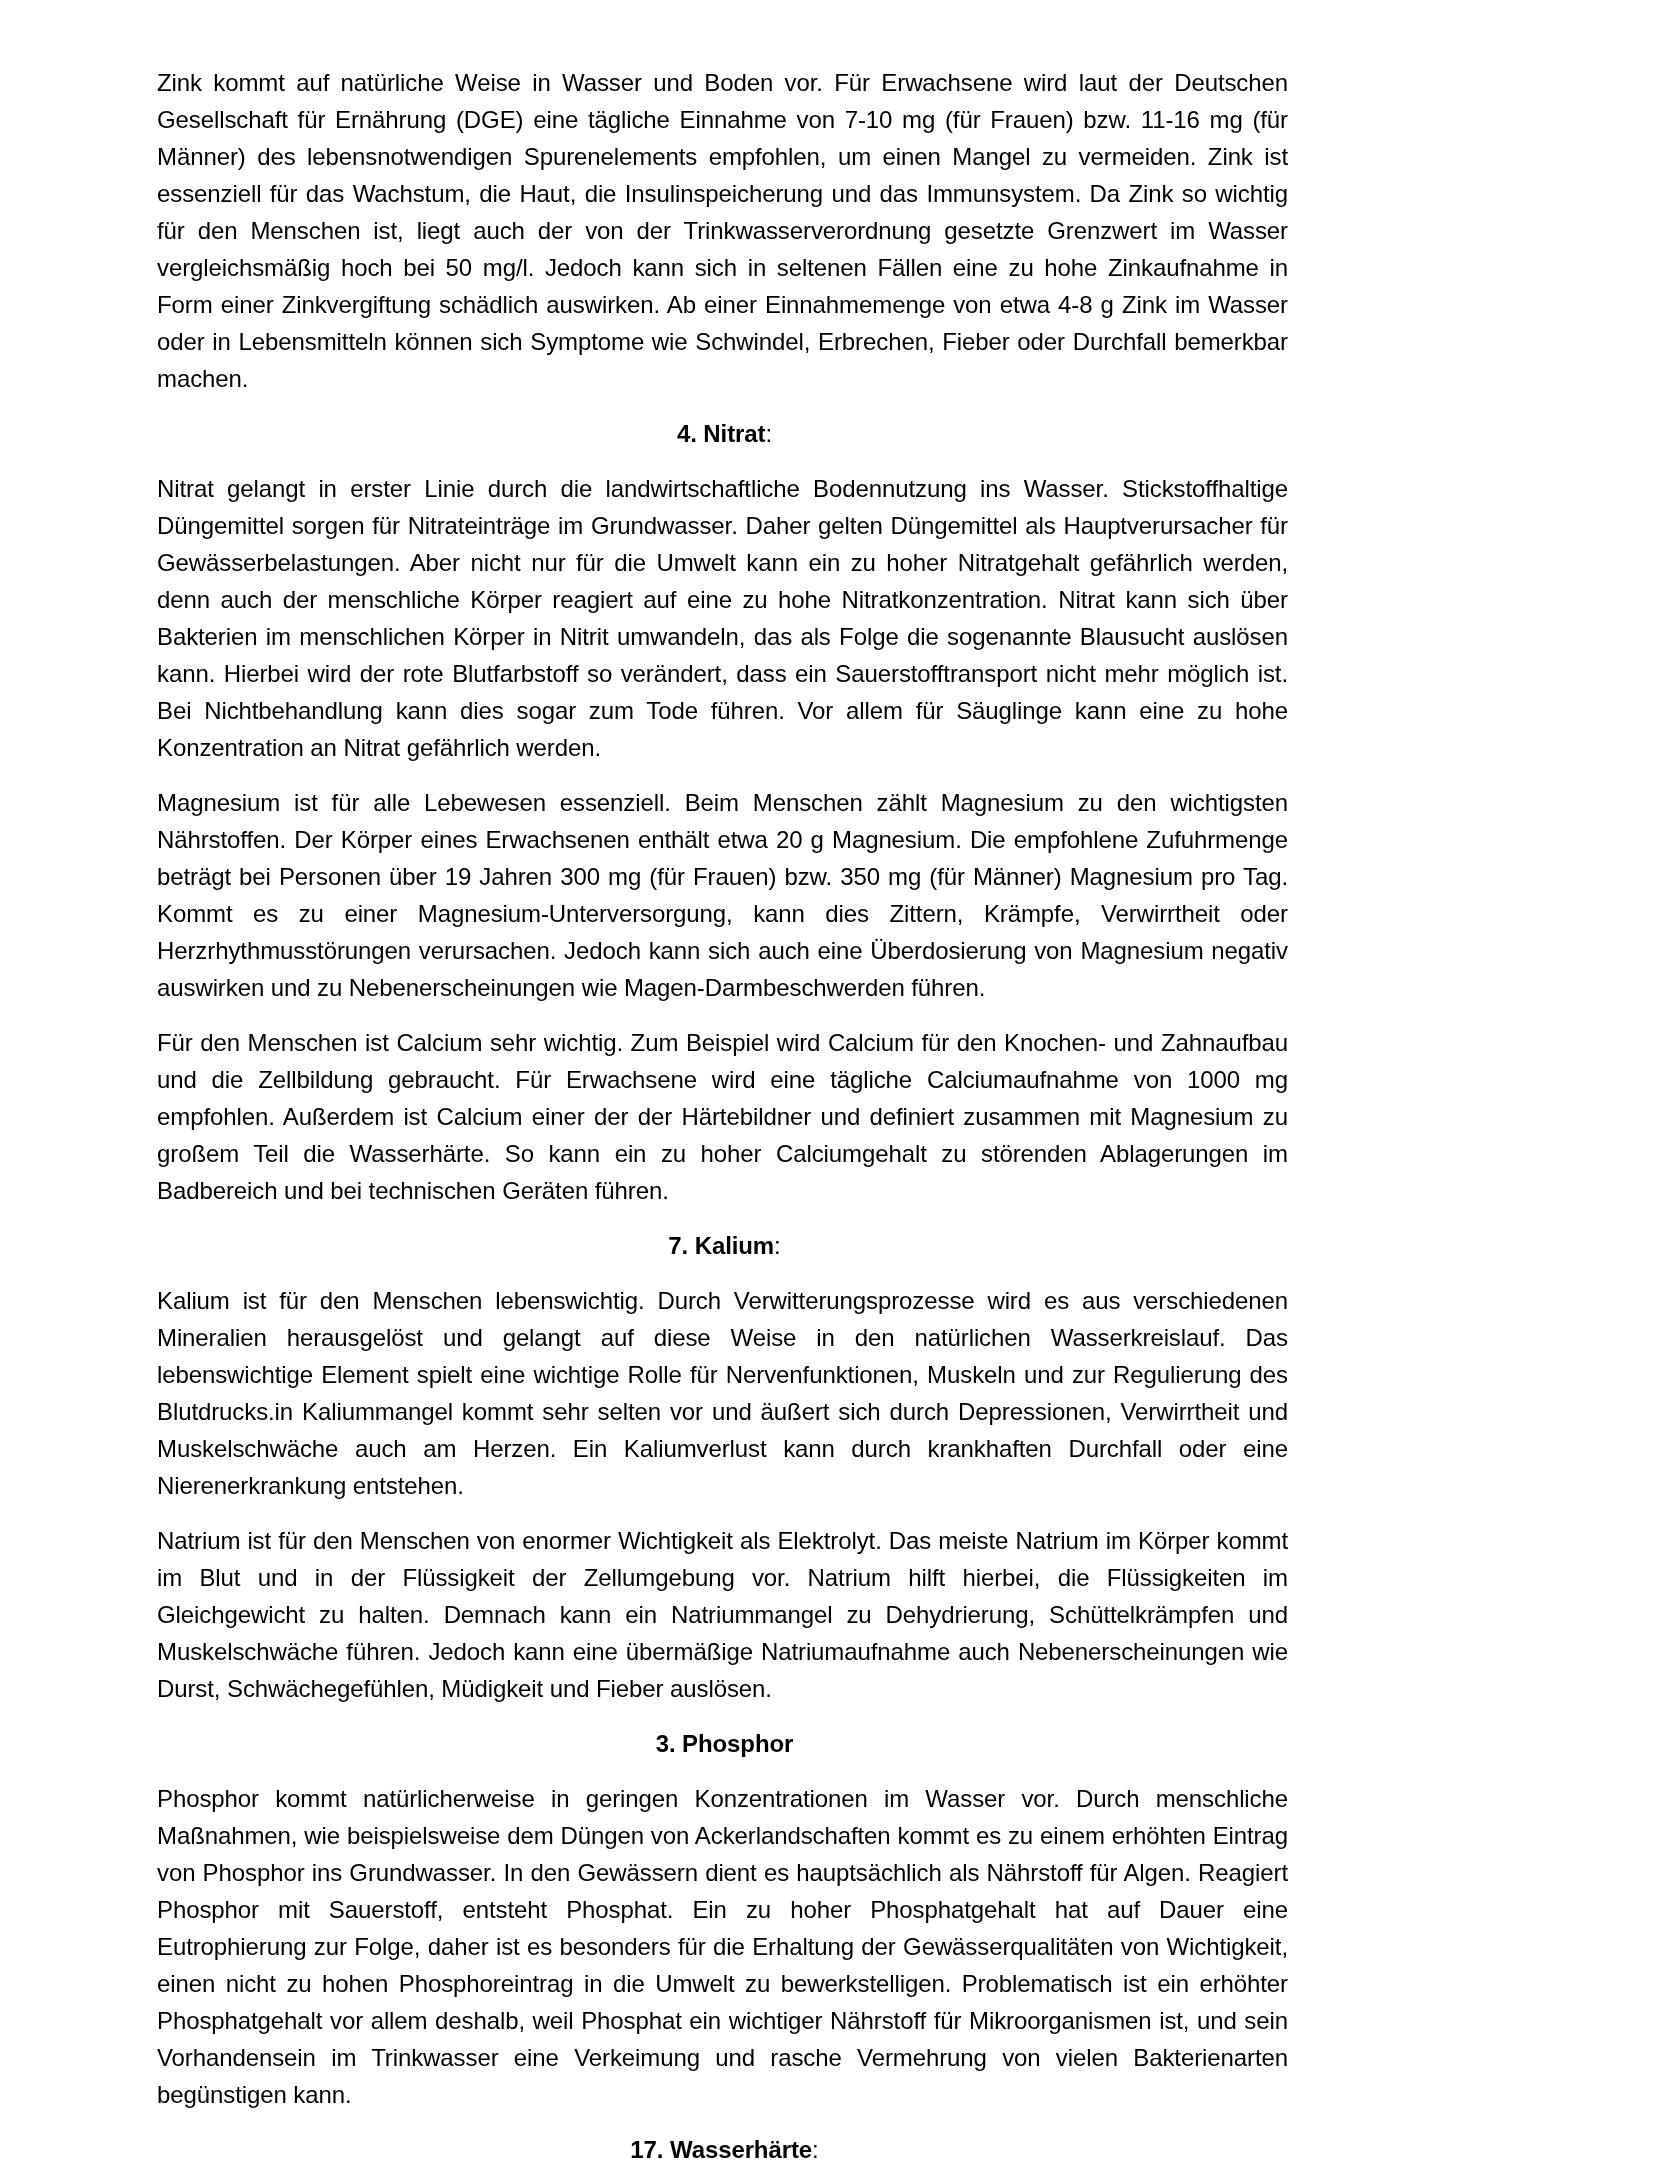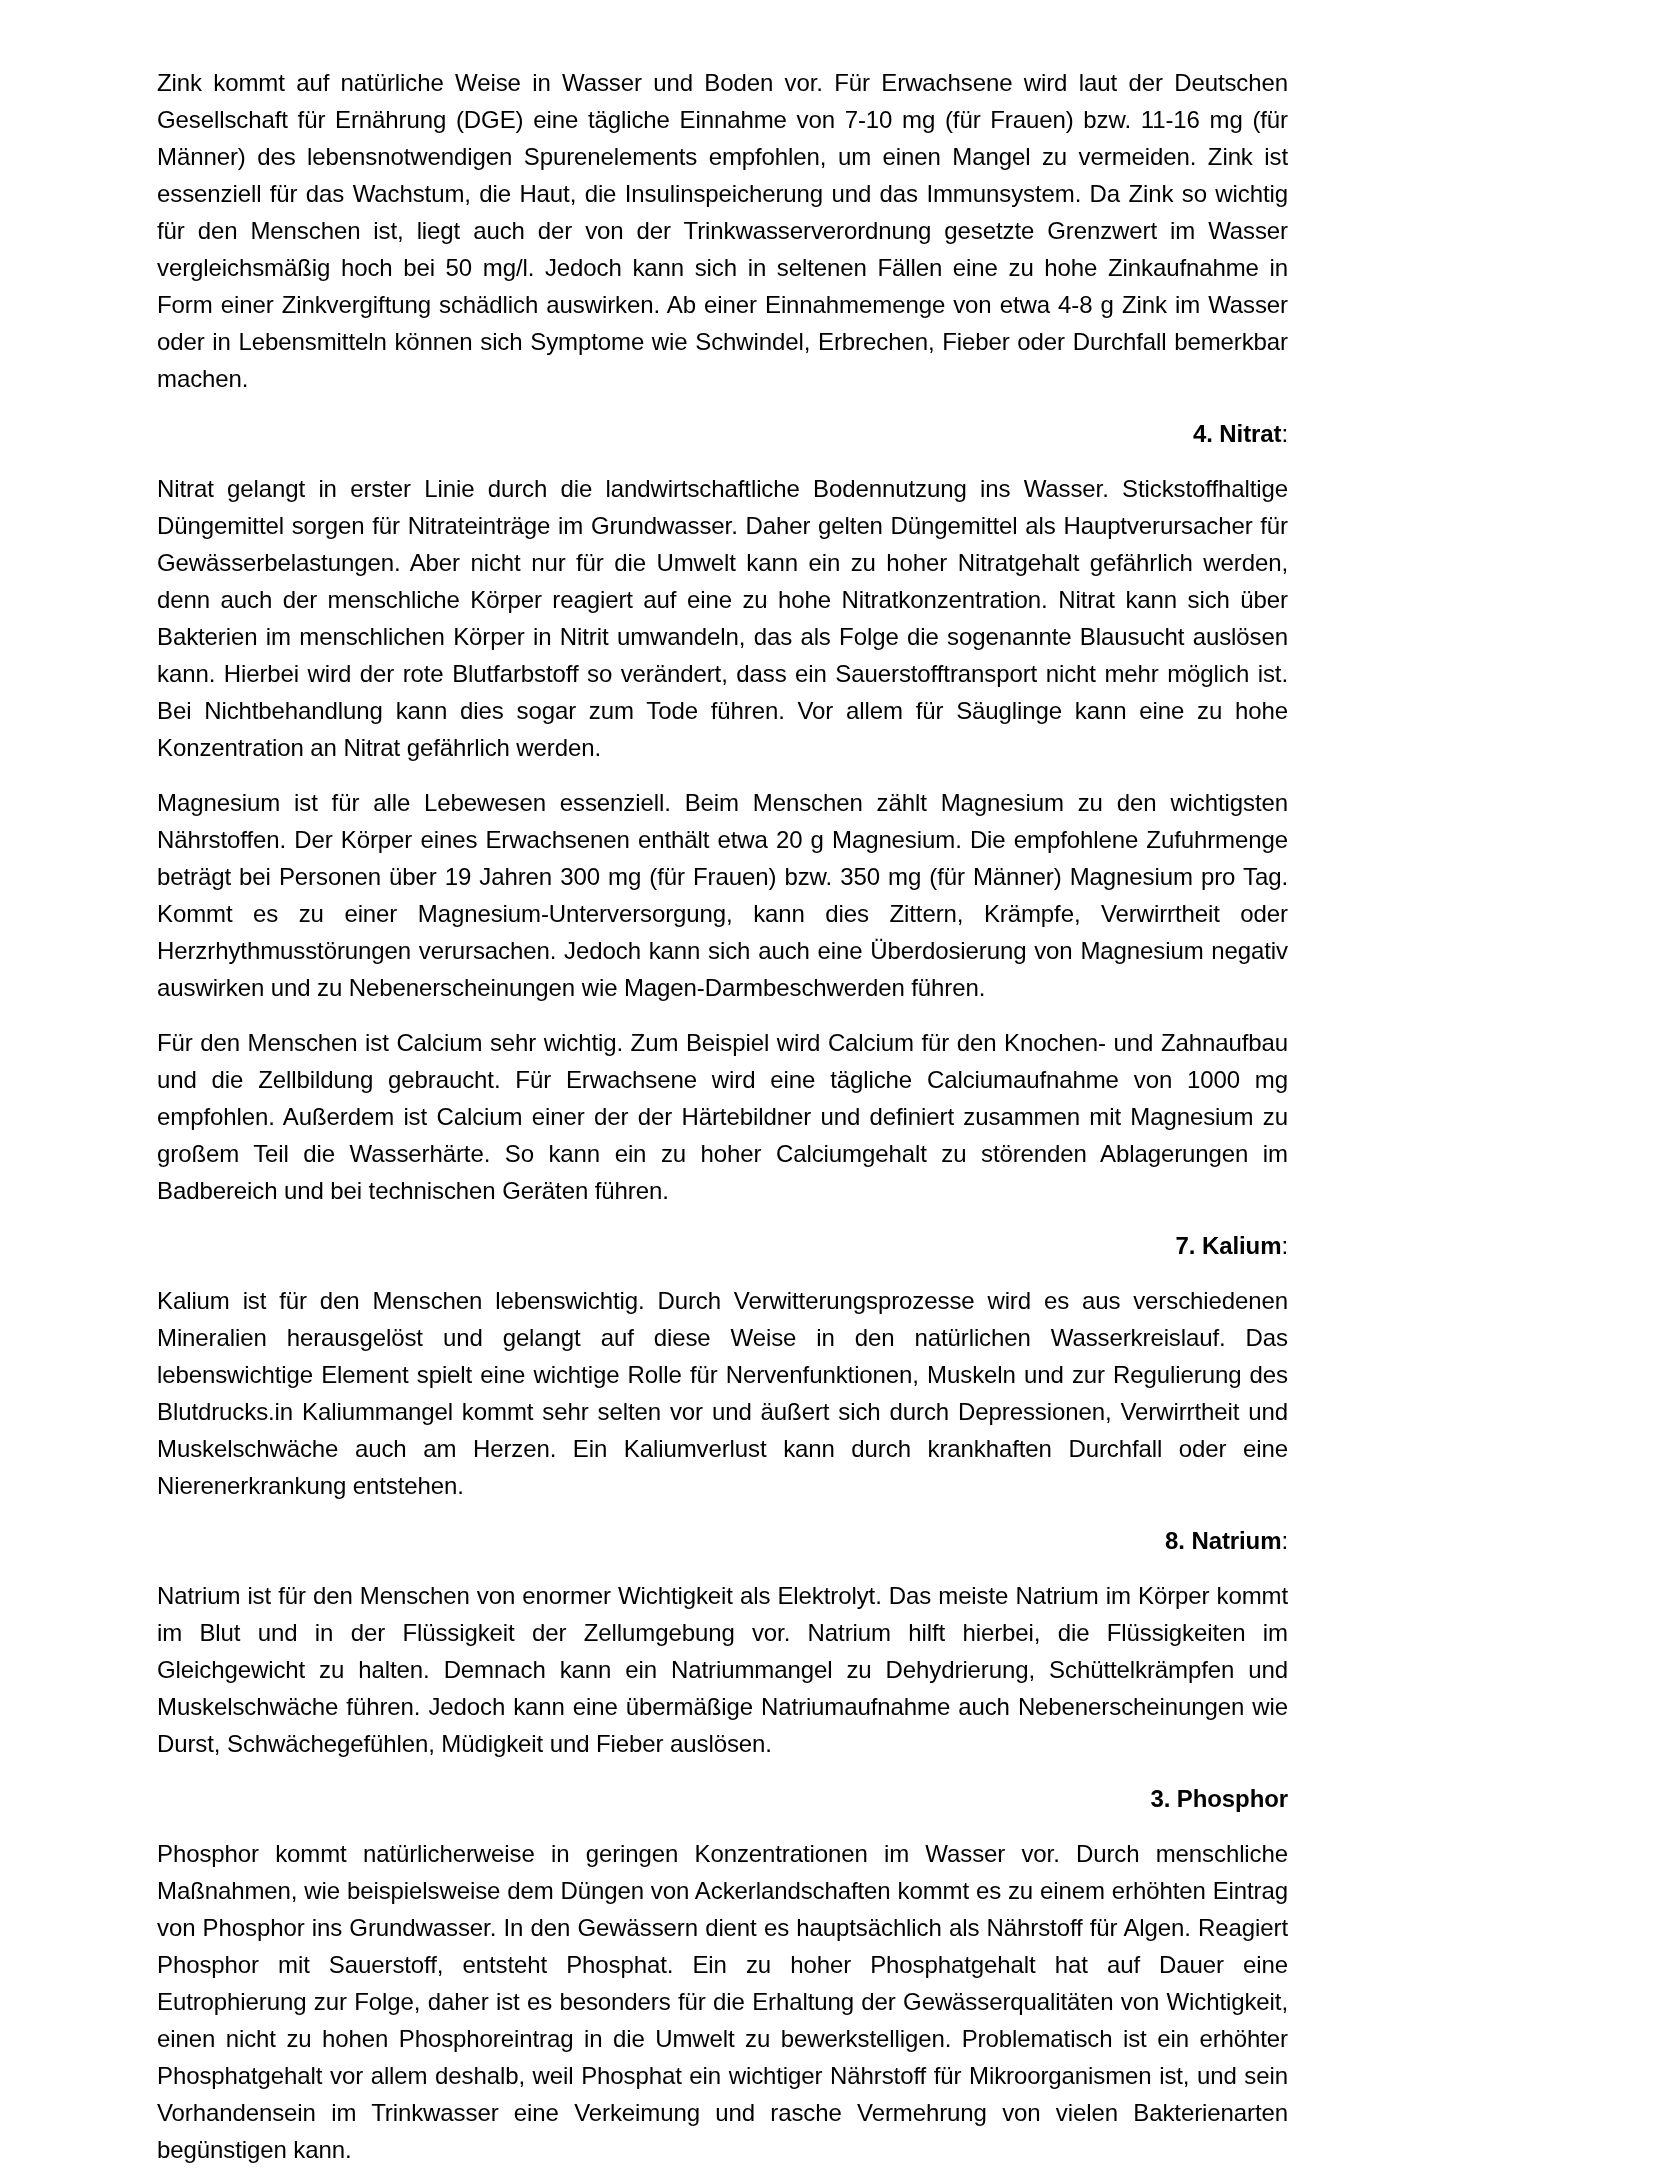--- a/index.html
+++ b/index.html
@@ -23,21 +23,21 @@
     line-height: 37px;
     color: #000000;
     text-align: justify;
     letter-spacing: -0.1px;
   }
   .doc .para {
     margin: 0 0 18px 0;
   }
   .doc .heading {
     margin: 0 0 18px 4px;
-    text-align: right;
+    text-align: center;
   }
   .doc .heading b {
     font-weight: bold;
   }
 </style>
 </head>
 <body>
 
 <div class="doc">
 
@@ -50,21 +50,20 @@
 
   <p class="para">Magnesium ist für alle Lebewesen essenziell. Beim Menschen zählt Magnesium zu den wichtigsten Nährstoffen. Der Körper eines Erwachsenen enthält etwa 20 g Magnesium. Die empfohlene Zufuhrmenge beträgt bei Personen über 19 Jahren 300 mg (für Frauen) bzw. 350 mg (für Männer) Magnesium pro Tag. Kommt es zu einer Magnesium-Unterversorgung, kann dies Zittern, Krämpfe, Verwirrtheit oder Herzrhythmusstörungen verursachen. Jedoch kann sich auch eine Überdosierung von Magnesium negativ auswirken und zu Nebenerscheinungen wie Magen-Darmbeschwerden führen.</p>
 
 
   <p class="para">Für den Menschen ist Calcium sehr wichtig. Zum Beispiel wird Calcium für den Knochen- und Zahnaufbau und die Zellbildung gebraucht. Für Erwachsene wird eine tägliche Calciumaufnahme von 1000 mg empfohlen. Außerdem ist Calcium einer der der Härtebildner und definiert zusammen mit Magnesium zu großem Teil die Wasserhärte. So kann ein zu hoher Calciumgehalt zu störenden Ablagerungen im Badbereich und bei technischen Geräten führen.</p>
 
   <p class="heading"><b>7. Kalium</b><span>:</span></p>
 
   <p class="para">Kalium ist für den Menschen lebenswichtig. Durch Verwitterungsprozesse wird es aus verschiedenen Mineralien herausgelöst und gelangt auf diese Weise in den natürlichen Wasserkreislauf. Das lebenswichtige Element spielt eine wichtige Rolle für Nervenfunktionen, Muskeln und zur Regulierung des Blutdrucks.in Kaliummangel kommt sehr selten vor und äußert sich durch Depressionen, Verwirrtheit und Muskelschwäche auch am Herzen. Ein Kaliumverlust kann durch krankhaften Durchfall oder eine Nierenerkrankung entstehen.</p>
 
-  <p class="heading"><b>8. Natrium</b><span>:</span></p>
 
   <p class="para">Natrium ist für den Menschen von enormer Wichtigkeit als Elektrolyt. Das meiste Natrium im Körper kommt im Blut und in der Flüssigkeit der Zellumgebung vor. Natrium hilft hierbei, die Flüssigkeiten im Gleichgewicht zu halten. Demnach kann ein Natriummangel zu Dehydrierung, Schüttelkrämpfen und Muskelschwäche führen. Jedoch kann eine übermäßige Natriumaufnahme auch Nebenerscheinungen wie Durst, Schwächegefühlen, Müdigkeit und Fieber auslösen.</p>
 
   <p class="heading"><b>3. Phosphor</b><span></span></p>
 
   <p class="para">Phosphor kommt natürlicherweise in geringen Konzentrationen im Wasser vor. Durch menschliche Maßnahmen, wie beispielsweise dem Düngen von Ackerlandschaften kommt es zu einem erhöhten Eintrag von Phosphor ins Grundwasser. In den Gewässern dient es hauptsächlich als Nährstoff für Algen. Reagiert Phosphor mit Sauerstoff, entsteht Phosphat. Ein zu hoher Phosphatgehalt hat auf Dauer eine Eutrophierung zur Folge, daher ist es besonders für die Erhaltung der Gewässerqualitäten von Wichtigkeit, einen nicht zu hohen Phosphoreintrag in die Umwelt zu bewerkstelligen. Problematisch ist ein erhöhter Phosphatgehalt vor allem deshalb, weil Phosphat ein wichtiger Nährstoff für Mikroorganismen ist, und sein Vorhandensein im Trinkwasser eine Verkeimung und rasche Vermehrung von vielen Bakterienarten begünstigen kann.</p>
 
   <p class="heading"><b>17. Wasserhärte</b><span>:</span></p>
 
 </div>

